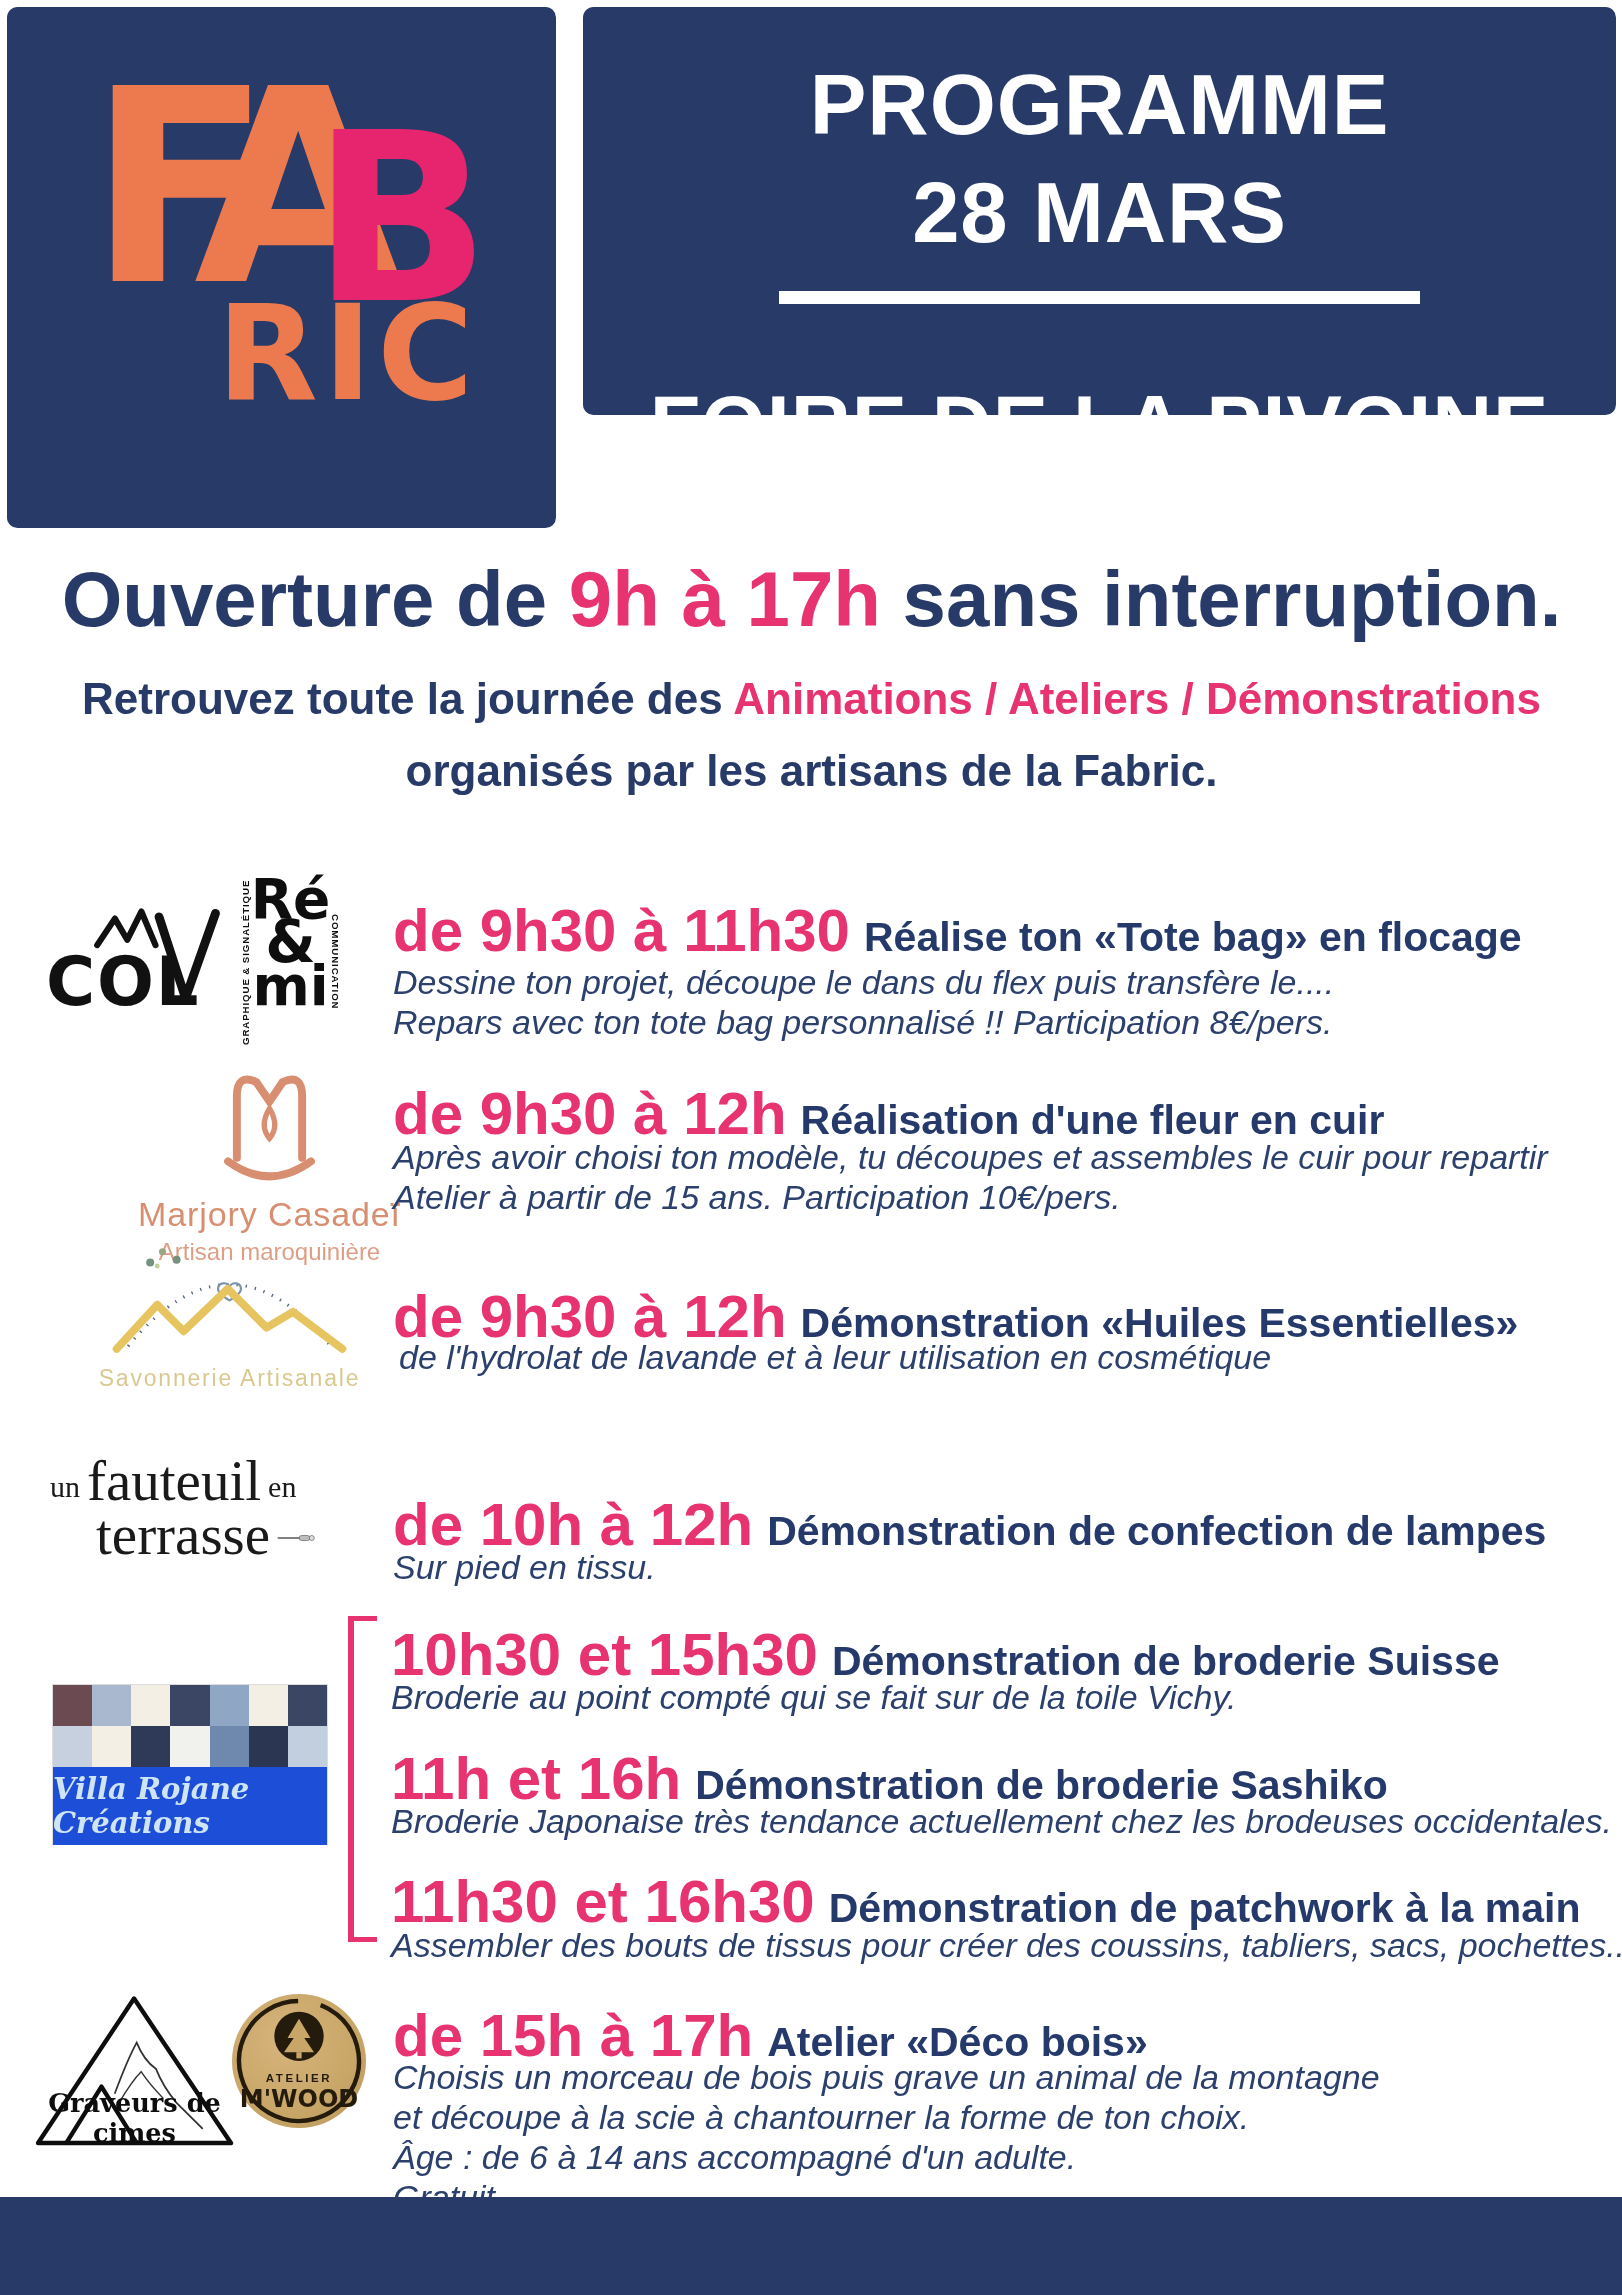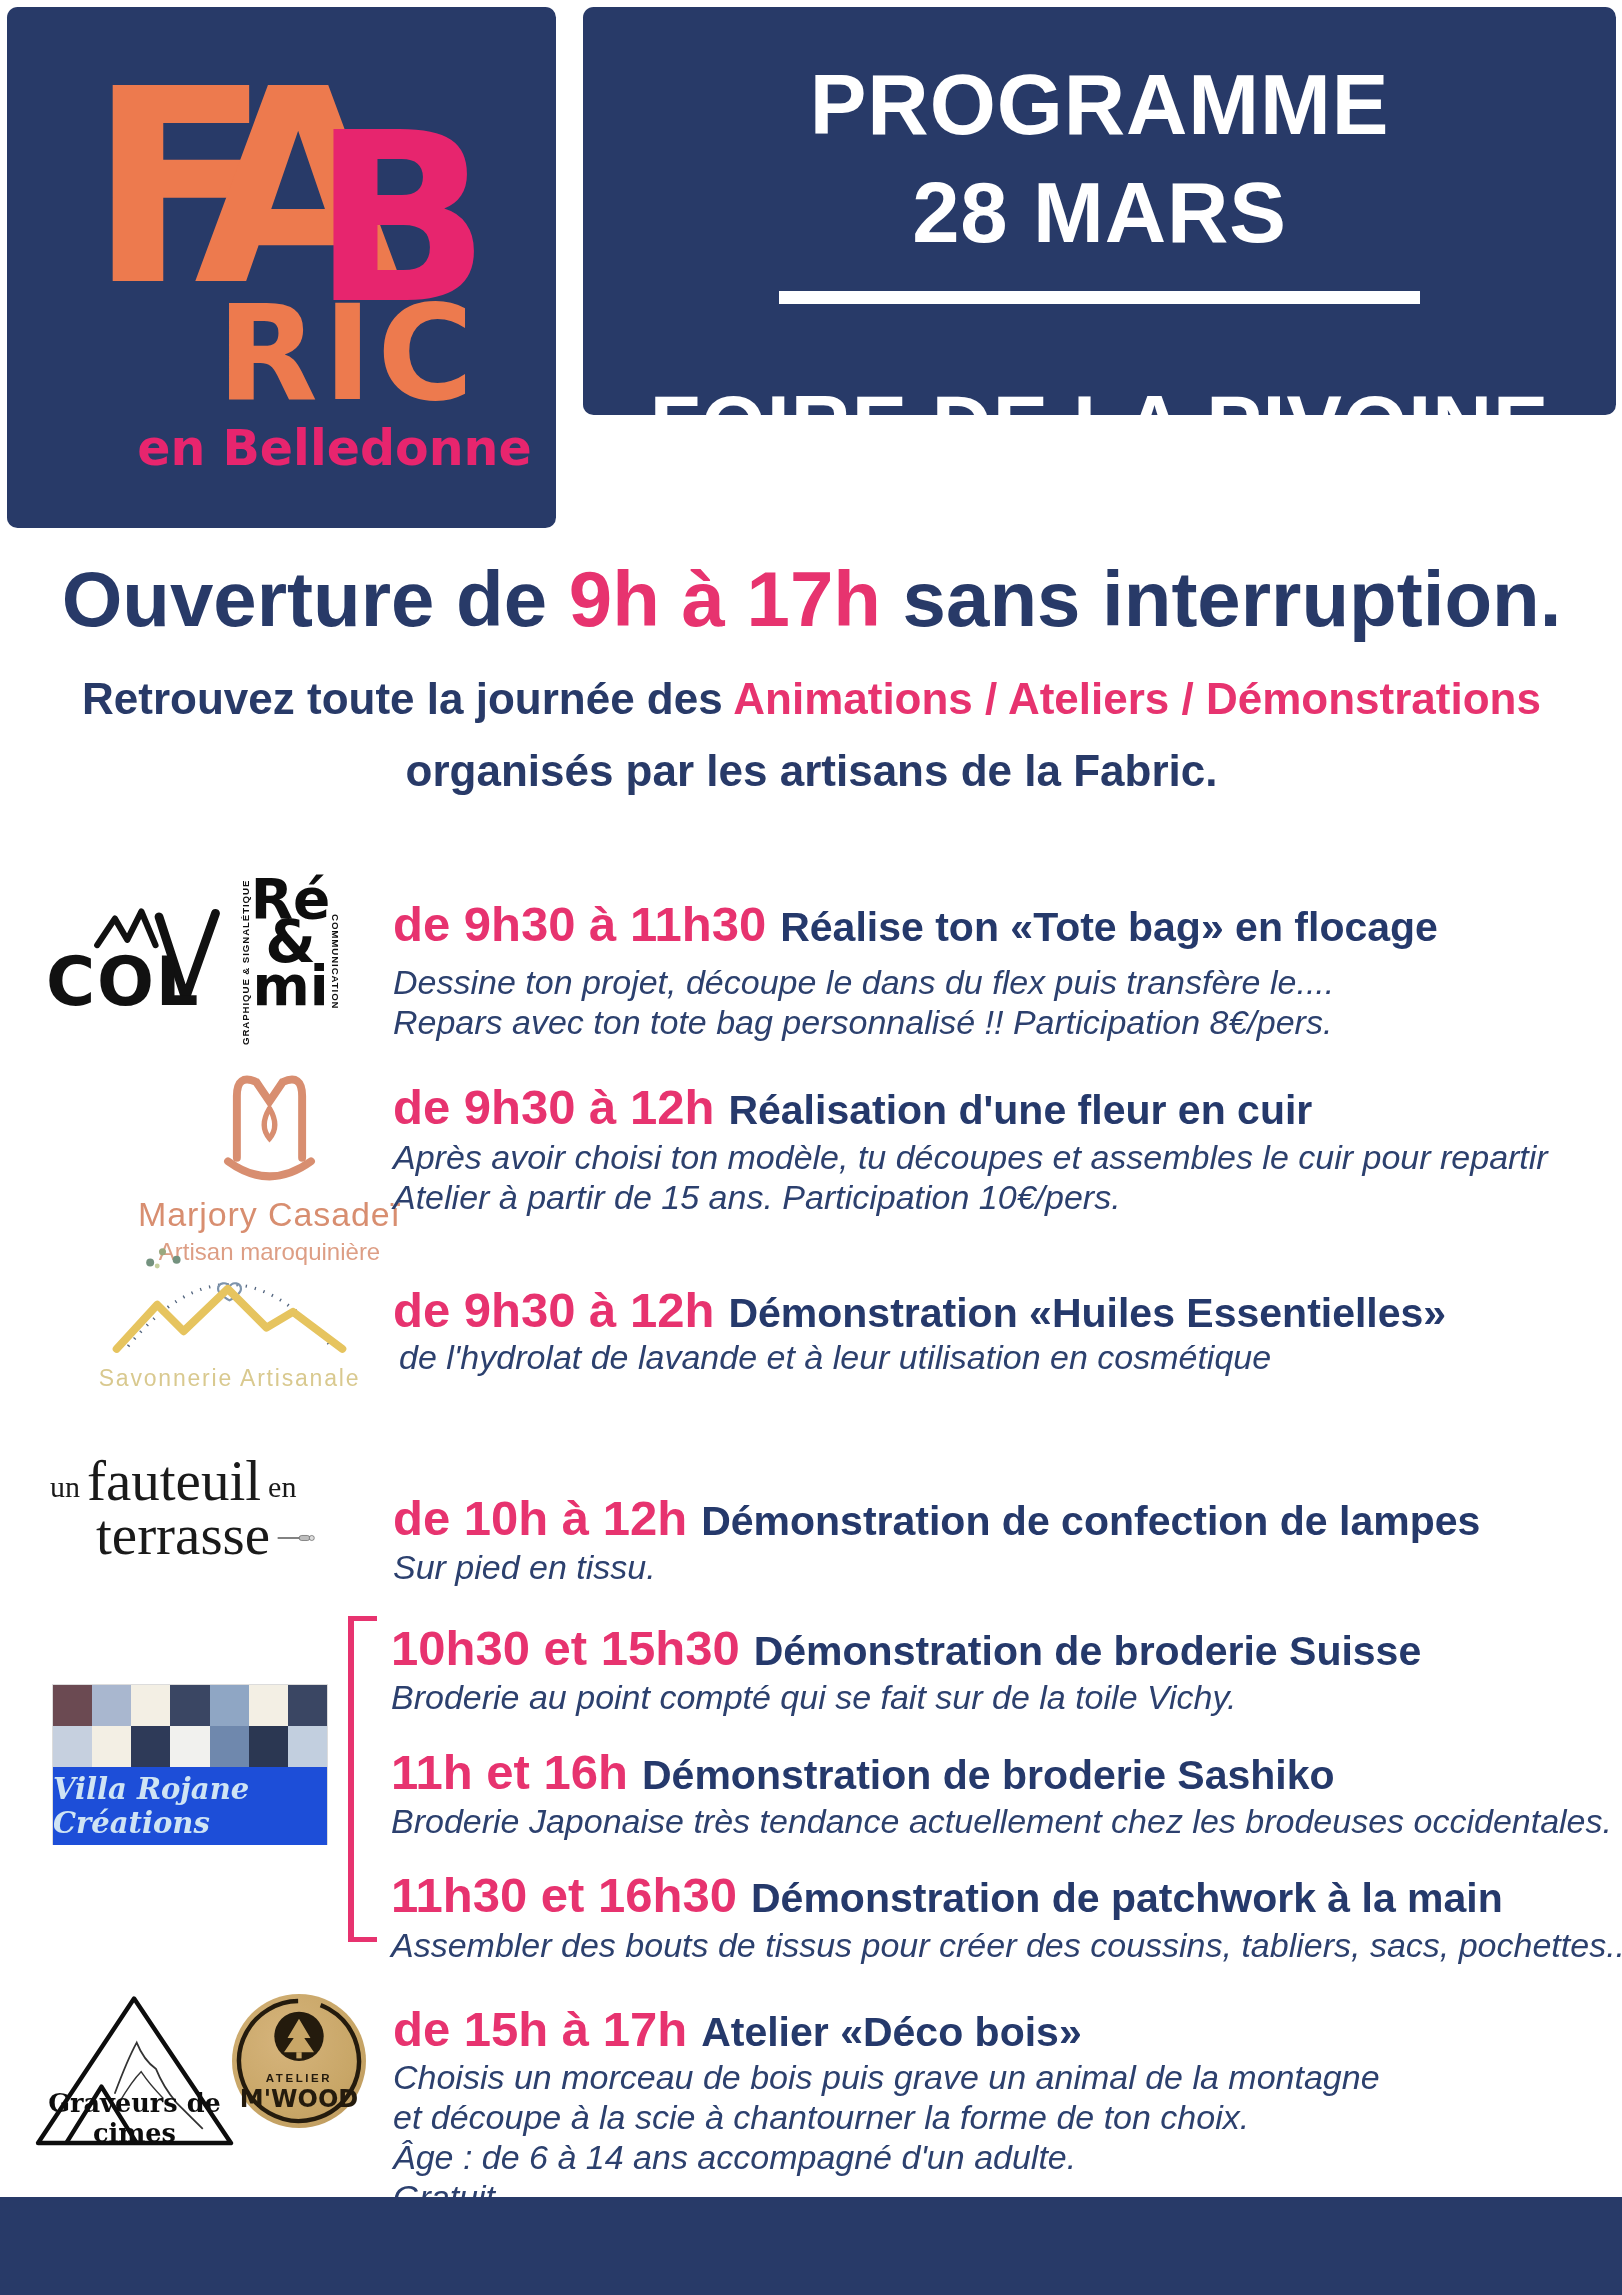--- a/index.html
+++ b/index.html
@@ -25,21 +25,21 @@
   .h-fair{top:371px;font-size:83px;}
   
   .intro{position:absolute;left:0;width:100%;text-align:center;white-space:nowrap;font-weight:700;}
   .intro1{top:554px;font-size:78px;}
   .intro2{top:674px;font-size:44px;}
   .intro3{top:746px;font-size:44px;color:#283a68;}
   .navy-t{color:#283a68;}
   .pink-t{color:#e7336f;}
   
   .evt{position:absolute;white-space:nowrap;}
-  .time{color:#e7336f;font-weight:700;font-size:49px;}
+  .time{color:#e7336f;font-weight:700;font-size:60px;}
   .etitle{color:#25396b;font-weight:700;font-size:41px;margin-left:14px;}
   .edesc{position:absolute;color:#2c406e;font-style:italic;font-size:34px;line-height:40px;white-space:nowrap;}
   .bracket{position:absolute;left:348px;top:1616px;width:23px;height:316px;
     border-left:6.2px solid #e7336f;border-top:5.3px solid #e7336f;border-bottom:5.3px solid #e7336f;}
   .bottom-bar{position:absolute;left:0;top:2197px;width:1623px;height:99px;background:#283a68;}
   
   .colv{left:46px;top:899px;width:181px;height:124px;}
   .colv-text{position:absolute;left:0;bottom:1.8px;font-family:"DejaVu Sans",sans-serif;font-weight:700;font-size:67px;color:#111;letter-spacing:1.8px;}
   .remi{left:222px;top:876px;width:137px;height:172px;display:flex;align-items:stretch;justify-content:center;color:#0e0e0e;}
   .remi-side{writing-mode:vertical-rl;transform:rotate(180deg);font-size:9.7px;font-weight:700;letter-spacing:0.9px;text-align:center;}
@@ -70,21 +70,20 @@
   .mwood-t2{position:absolute;left:0;right:0;top:91px;text-align:center;font-size:24px;font-weight:800;color:#241b0d;font-family:"DejaVu Sans",sans-serif;}
 </style>
 </head>
 <body>
 
 <div class="navy-box logo-box">
   <span class="logo-letter l-f">F</span>
   <span class="logo-letter l-a">A</span>
   <span class="logo-letter l-b">B</span>
   <span class="logo-letter l-ric">RIC</span>
-  <div class="logo-letter l-tag">en Belledonne</div>
 </div>
 
 <div class="navy-box title-box">
   <div class="h-line h-program">PROGRAMME</div>
   <div class="h-line h-date">28 MARS</div>
   <div class="h-divider"></div>
   <div class="h-line h-fair">FOIRE DE LA PIVOINE</div>
 </div>
 
 <div class="intro intro1">

